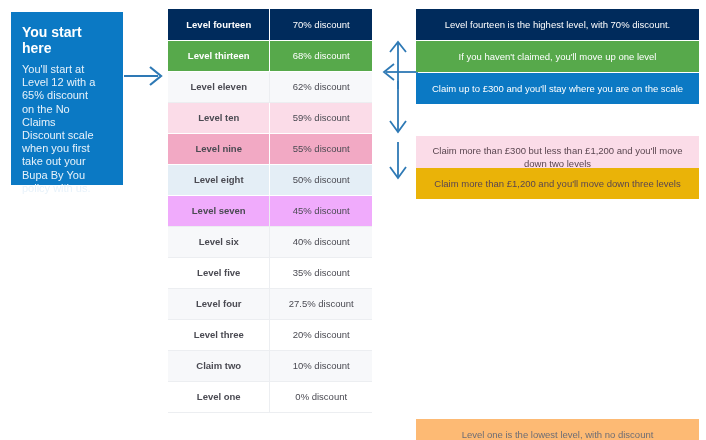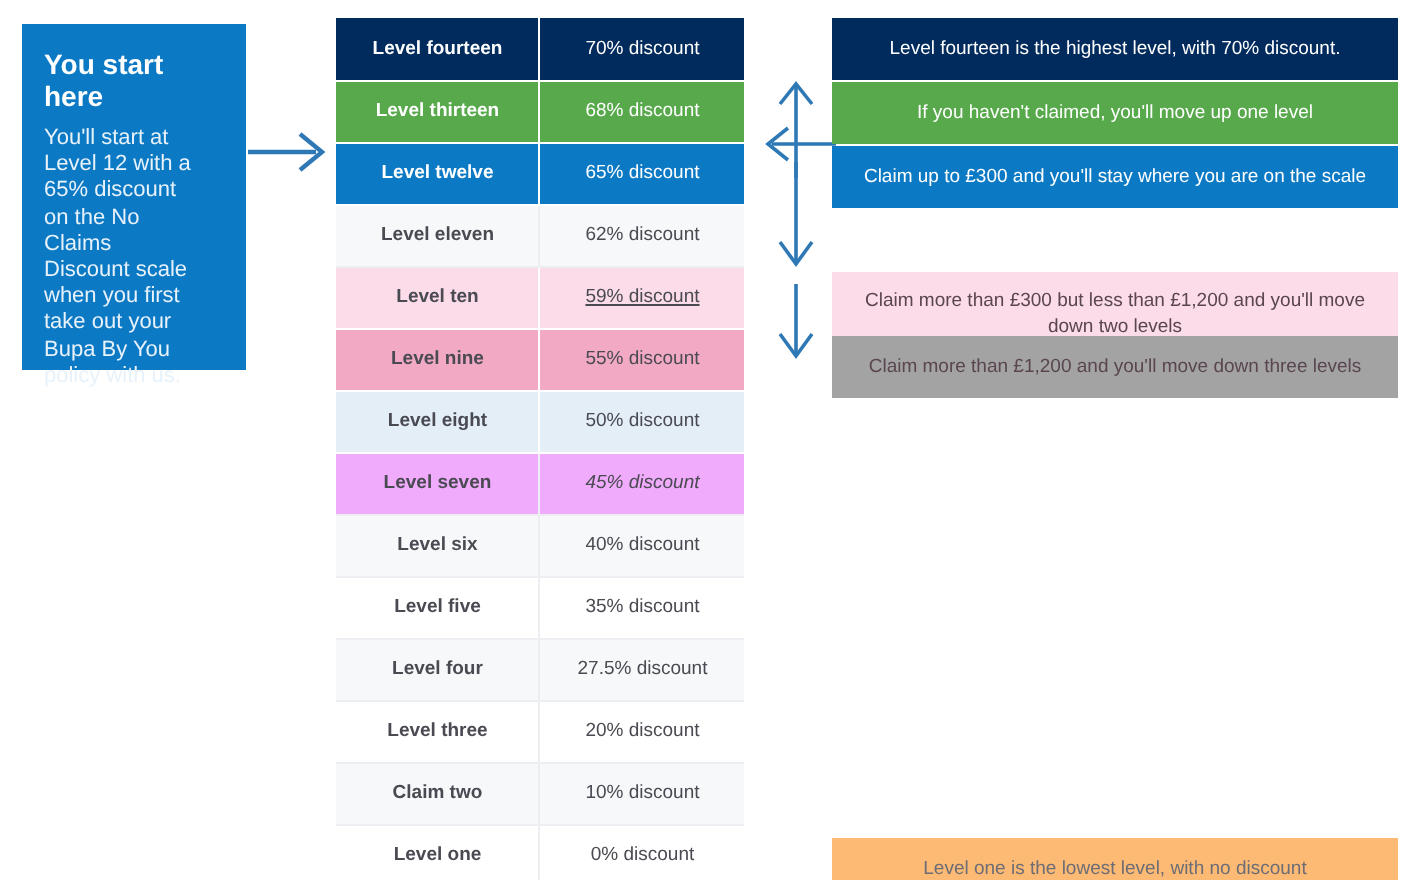--- a/index.html
+++ b/index.html
@@ -100,21 +100,21 @@
     justify-content: center;
     text-align: center;
     font-size: 9.5px;
     line-height: 13px;
     padding: 0 14px;
   }
   #callout-top    { top: 9px;   height: 31px; background: #002b5c; color: #ffffff; }
   #callout-green  { top: 41px;  height: 31px; background: #57a94b; color: #ffffff; }
   #callout-blue   { top: 73px;  height: 31px; background: #0b79c4; color: #ffffff; }
   #callout-pink-light { top: 136px; height: 41px; background: #fbdce8; color: #5a4650; }
-  #callout-pink-mid   { top: 168px; height: 31px; background: #a3a3a3; color: #5a4650; }
+  #callout-pink-mid   { top: 168px; height: 31px; background: #eab308; color: #5a4650; }
   #callout-bottom { top: 419px; height: 31px; background: #fdba74; color: #6d6d75; }
 </style>
 </head>
 <body>
 
 <div id="intro-panel">
   <div id="intro-title">You start here</div>
   <div id="intro-body">You'll start at Level 12 with a 65% discount on the No Claims Discount scale when you first take out your Bupa By You policy with us.</div>
 </div>
 
@@ -126,43 +126,39 @@
 <table id="level-table">
   <tbody>
       <tr class="level-row row-sep-light" style="background: rgb(0, 43, 92);">
         <td class="level-name cell-divider" style="color: rgb(255, 255, 255);">Level fourteen</td>
         <td class="level-discount" style="color: rgb(255, 255, 255);">70% discount</td>
       </tr>
       <tr class="level-row row-sep-light" style="background: rgb(87, 169, 75);">
         <td class="level-name cell-divider" style="color: rgb(255, 255, 255);">Level thirteen</td>
         <td class="level-discount" style="color: rgb(255, 255, 255);">68% discount</td>
       </tr>
-      <tr class="level-row row-sep-light" style="background: rgb(11, 121, 196);">
-        <td class="level-name cell-divider" style="color: rgb(255, 255, 255);">Level twelve</td>
-        <td class="level-discount" style="color: rgb(255, 255, 255);">65% discount</td>
-      </tr>
       <tr class="level-row row-sep-grey" style="background: rgb(247, 248, 250);">
         <td class="level-name cell-divider-grey" style="color: rgb(74, 74, 82);">Level eleven</td>
         <td class="level-discount" style="color: rgb(74, 74, 82);">62% discount</td>
       </tr>
       <tr class="level-row row-sep-light" style="background: rgb(251, 220, 232);">
         <td class="level-name cell-divider" style="color: rgb(74, 74, 82);">Level ten</td>
-        <td class="level-discount" style="color: rgb(74, 74, 82); text-decoration: underline;">59% discount</td>
+        <td class="level-discount" style="color: rgb(74, 74, 82);">59% discount</td>
       </tr>
       <tr class="level-row row-sep-light" style="background: rgb(242, 169, 196);">
         <td class="level-name cell-divider" style="color: rgb(74, 74, 82);">Level nine</td>
         <td class="level-discount" style="color: rgb(74, 74, 82);">55% discount</td>
       </tr>
       <tr class="level-row row-sep-light" style="background: rgb(228, 238, 246);">
         <td class="level-name cell-divider" style="color: rgb(74, 74, 82);">Level eight</td>
         <td class="level-discount" style="color: rgb(74, 74, 82);">50% discount</td>
       </tr>
       <tr class="level-row row-sep-grey" style="background: #f0abfc;">
         <td class="level-name cell-divider-grey" style="color: rgb(74, 74, 82);">Level seven</td>
-        <td class="level-discount" style="color: rgb(74, 74, 82); font-style: italic;">45% discount</td>
+        <td class="level-discount" style="color: rgb(74, 74, 82);">45% discount</td>
       </tr>
       <tr class="level-row row-sep-grey" style="background: rgb(247, 248, 250);">
         <td class="level-name cell-divider-grey" style="color: rgb(74, 74, 82);">Level six</td>
         <td class="level-discount" style="color: rgb(74, 74, 82);">40% discount</td>
       </tr>
       <tr class="level-row row-sep-grey" style="background: rgb(255, 255, 255);">
         <td class="level-name cell-divider-grey" style="color: rgb(74, 74, 82);">Level five</td>
         <td class="level-discount" style="color: rgb(74, 74, 82);">35% discount</td>
       </tr>
       <tr class="level-row row-sep-grey" style="background: rgb(247, 248, 250);">

